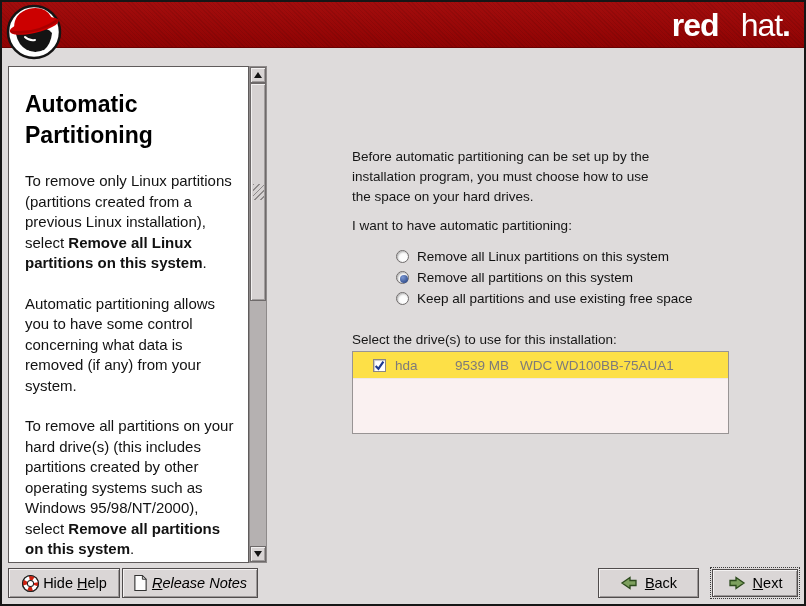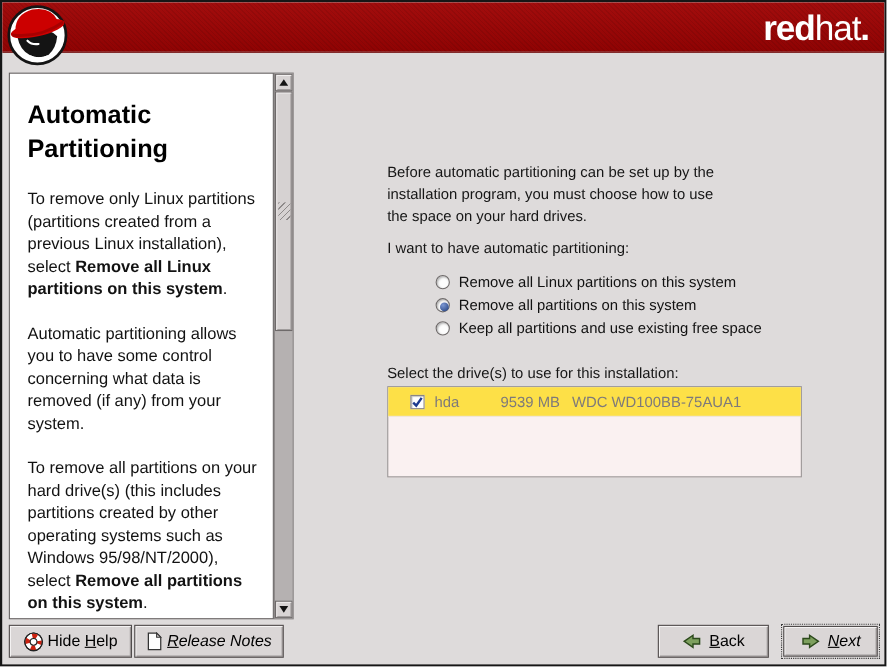--- a/index.html
+++ b/index.html
@@ -16,21 +16,21 @@
       repeating-linear-gradient(45deg,rgba(0,0,0,.08) 0 1px,rgba(0,0,0,0) 1px 3px),
       linear-gradient(#a30d0d,#8f0303);
     border-bottom:1px solid #6b0101;
   }
   .logo{position:absolute;left:4px;top:2px;width:56px;height:56px;z-index:4;}
   .wordmark{
     position:absolute;right:14px;top:0;height:46px;line-height:46px;z-index:3;
     color:#ffffff;font-size:32px;letter-spacing:-1px;
   }
   .wordmark .wm-bold{font-weight:bold;}
-  .wordmark .wm-light{font-weight:normal;}
+  .wordmark .wm-light{font-weight:normal;padding-left:22px;}
   
   .help-panel{
     position:absolute;left:6px;top:64px;width:241px;height:497px;
     background:#ffffff;border:1px solid #5f5b5b;overflow:hidden;
     padding:6px 12px 0 14px;
   }
   .help-title{font-size:23px;font-weight:bold;line-height:31px;margin:16px 0 0 2px;color:#000;}
   .help-panel p{font-size:15px;line-height:20.5px;margin:20px 0 0 2px;color:#121212;}
   .help-panel p .b{font-weight:bold;}
   
@@ -93,21 +93,21 @@
     position:absolute;top:566px;height:30px;
     display:flex;align-items:center;justify-content:center;gap:7px;
     background:#dad6d6;border:1px solid #504c4c;
     box-shadow:inset 1px 1px 0 #f4f2f2,inset -1px -1px 0 #9c9898;
     font-size:14.5px;color:#000;cursor:default;
   }
   .btn-hide-help{left:6px;width:112px;gap:3px;}
   .btn-release-notes{left:120px;width:136px;gap:4px;font-style:italic;}
   .btn-back{left:596px;width:101px;}
   .next-wrap{position:absolute;left:708px;top:565px;width:90px;height:32px;border:1px dotted #3a3a3a;padding:1px;}
-  .btn-next{position:relative;top:0;left:0;width:100%;height:100%;font-style:italic;}
+  .btn-next{position:relative;top:0;left:0;width:100%;height:100%;}
   .mn{text-decoration:underline;}
   .icon{flex:none;display:inline-flex;}
 </style>
 </head>
 <body>
 
 <div class="window">
 
   <div class="banner"></div>
   <div class="logo">

